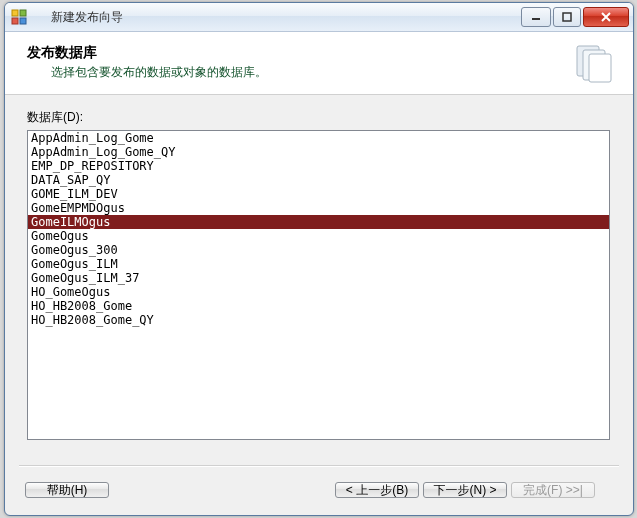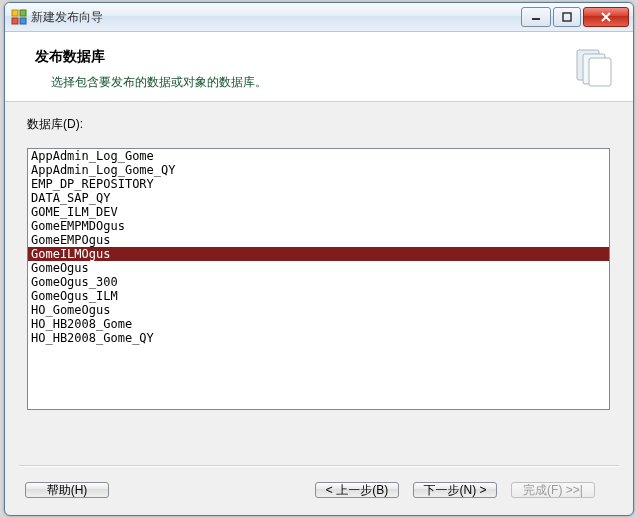--- a/index.html
+++ b/index.html
@@ -26,20 +26,21 @@
     overflow: hidden;
   }
 
   .titlebar {
     height: 28px;
     background: linear-gradient(to bottom, #f9fbfd 0%, #e6eef7 45%, #d6e3f1 46%, #e8f0f9 100%);
     border-bottom: 1px solid #b8c6d8;
     display: flex;
     align-items: center;
     padding: 0 4px 0 6px;
+    gap: 20px;
   }
   .titlebar .app-icon {
     width: 16px; height: 16px;
     margin-right: 4px;
     display: flex; align-items:center; justify-content:center;
   }
   .titlebar .title-text {
     flex: 1;
     color: #333;
     font-size: 12px;
@@ -74,46 +75,46 @@
 
   .header {
     background: #ffffff;
     border-bottom: 1px solid #d0d0d0;
     padding: 8px 18px 10px 22px;
     display: flex;
     align-items: center;
     justify-content: space-between;
   }
   .header-text h1 {
-    margin: 8px;
+    margin: 0;
     font-size: 14px;
     font-weight: bold;
     color: #000;
   }
   .header-text p {
     margin: 2px 0 0 24px;
     font-size: 12px;
     color: #14532d;
   }
   .header-icon {
     width: 44px; height: 44px;
     display:flex; align-items:center; justify-content:center;
   }
 
   .body {
     padding: 14px 22px 0 22px;
   }
   .label {
     font-size: 12px;
     color: #000;
-    margin-bottom: 15px;
+    margin-bottom: 4px;
   }
   .listbox {
     width: 583px;
-    height: 262px;
+    height: 310px;
     border: 1px solid #828790;
     background: #fff;
     overflow: auto;
     box-sizing: border-box;
     font-family: "SimSun", "MS Sans Serif", monospace;
     font-size: 12px;
   }
   .listbox .item {
     padding: 0 3px;
     line-height: 14px;
@@ -162,21 +163,21 @@
     box-sizing: border-box;
     cursor: default;
   }
   .btn.disabled {
     color: #9a9a9a;
     border-color: #bfbfbf;
     background: linear-gradient(to bottom, #f7f7f7, #ececec);
   }
   .btn-group {
     display: flex;
-    gap: 14px;
+    gap: 4px;
     margin-right: 18px;
     text-align: right;
   }
   .btn.help { min-width: 84px; }
   .btn.cancel { min-width: 82px; margin-right:0; }
 </style>
 </head>
 <body>
 
 <div class="window">
@@ -228,25 +229,25 @@
 
   <div class="body">
     <div class="label">数据库(D):</div>
     <div class="listbox" id="db-list">
         <div class="item">AppAdmin_Log_Gome</div>
         <div class="item">AppAdmin_Log_Gome_QY</div>
         <div class="item">EMP_DP_REPOSITORY</div>
         <div class="item">DATA_SAP_QY</div>
         <div class="item">GOME_ILM_DEV</div>
         <div class="item">GomeEMPMDOgus</div>
-        <div class="item">GomeEMPOgus</div>
         <div class="item selected">GomeILMOgus</div>
         <div class="item">GomeOgus</div>
         <div class="item">GomeOgus_300</div>
         <div class="item">GomeOgus_ILM</div>
+        <div class="item">GomeOgus_ILM_37</div>
         <div class="item">HO_GomeOgus</div>
         <div class="item">HO_HB2008_Gome</div>
         <div class="item">HO_HB2008_Gome_QY</div>
       </div>
   </div>
 
   <div class="separator"></div>
 
   <div class="footer">
     <div class="btn help">帮助(H)</div>

